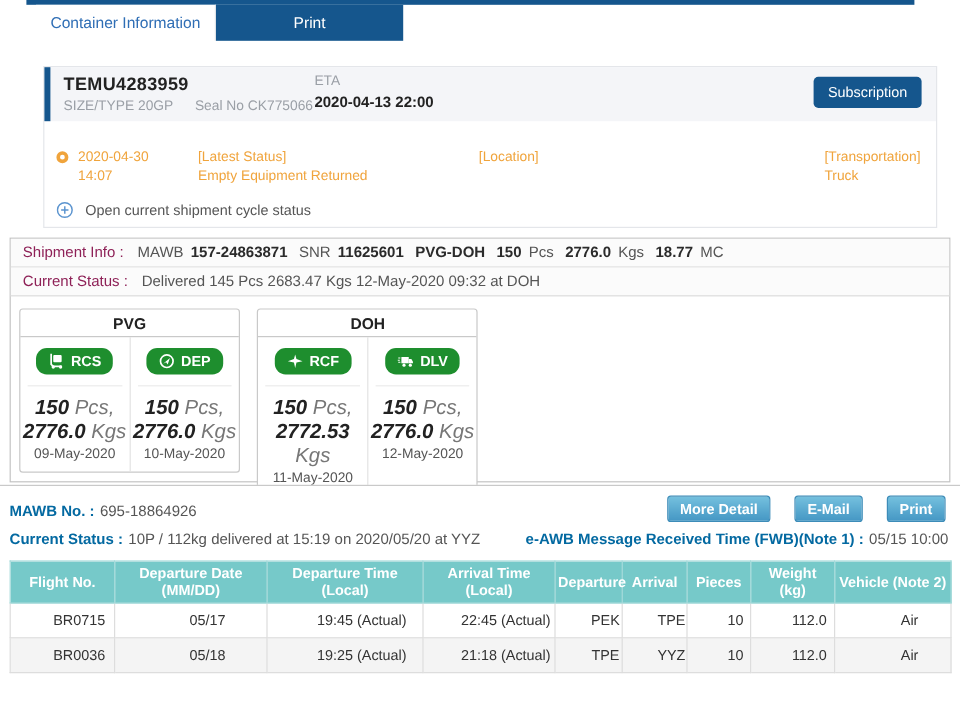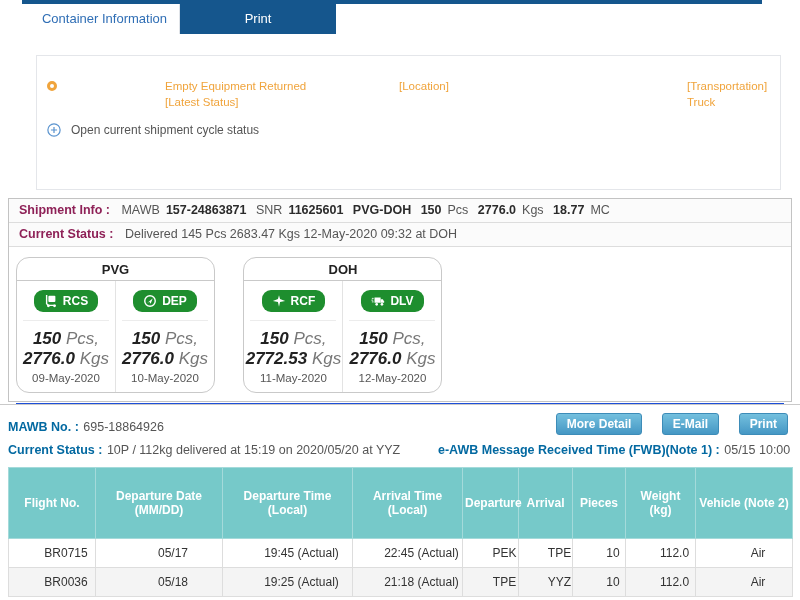--- a/index.html
+++ b/index.html
@@ -41,27 +41,27 @@
   .tl-transport { left:650px; width:92px; }
   .open-row { position:relative; margin-top:8px; height:18px; cursor:pointer; }
   .plus-ico { position:absolute; left:10px; top:1px; width:14px; height:14px; }
   .open-txt { position:absolute; left:34px; top:1px; font-size:12px; color:#555; }
 
   
   .ship-box { position:absolute; left:8px; top:198px; width:784px; height:204px;
               border:1px solid #c3c3c3; background:#fff; }
   .ship-row { height:24px; line-height:23px; border-bottom:1px solid #ddd; background:#fbfbfb;
               padding-left:10px; font-size:12.5px; color:#555; white-space:nowrap; }
-  .maroon { color:#8e2157; font-weight:bold; margin-right:8px; }
+  .maroon { color:#8e2157; font-weight:normal; margin-right:8px; }
   .tok { margin-right:6px; }
   .tok.b { font-weight:bold; color:#2b2b2b; }
 
   .mile-area { padding:10px 0 0 7px; }
-  .mbox { display:inline-block; vertical-align:top; width:199px; border:1px solid #c9c9c9;
-          border-radius:13px; background:#fff; margin-right:24px; }
+  .mbox { display:inline-block; vertical-align:top; width:184px; border:1px solid #c9c9c9;
+          border-radius:3px; background:#fff; margin-right:10px; }
   .mbox-title { height:23px; line-height:23px; text-align:center; font-weight:bold;
                 font-size:13px; color:#222; border-bottom:1px solid #c9c9c9; }
   .mbox-body { display:flex; }
   .mcell { flex:1; text-align:center; padding:9px 0 8px; }
   .mcell + .mcell { border-left:1px solid #e3e3e3; }
   .badge-row { border-bottom:1px solid #ececec; padding-bottom:8px; margin:0 6px; }
   .badge { display:inline-flex; align-items:center; gap:5px; background:#1e8e2e; color:#fff;
            border-radius:9px; padding:4px 10px; font-weight:bold; font-size:12px; }
   .badge svg { display:block; }
   .mline { margin-top:8px; font-size:17px; color:#777;font-style:italic; }
@@ -82,43 +82,61 @@
          font-weight:bold; font-size:12px; border-radius:3px; padding:3px 10px; margin-left:15px;
          cursor:pointer; font-family:"Liberation Sans", sans-serif; }
   .awb-row2 { display:flex; height:22px; align-items:center; }
   .awb-row2 .lcol { width:430px; }
   .awb-row3 { display:flex; height:24px; align-items:center; }
   .awb-row3 .lcol { width:430px; }
 
   table.flights { margin-top:6px; width:784px; border-collapse:collapse; table-layout:fixed;
                   border:1px solid #76c9c9; }
   .flights th { background:#76c9c9; color:#fff; font-weight:bold; font-size:12px;
-                border:1px solid #a4dada; padding:21px 2px; text-align:center; line-height:14px; height:34px; }
+                border:1px solid #a4dada; padding:3px 2px; text-align:center; line-height:14px; height:34px; }
   .flights td { border:1px solid #ddd; font-size:12px; color:#333; text-align:center; height:29px; background:#fff;padding-left:28px; }
   .flights tr.alt td { background:#f4f4f4; }
 </style>
 </head>
 <body>
 
 <div class="page">
 
   <div class="top-line"></div>
 
   <div class="tabs">
     <div class="tab active">Container Information</div>
     <div class="tab inactive">Print</div>
   </div>
 
   <div class="card">
+    <div class="card-header">
+      <div class="accent"></div>
+      <div class="col-id">
+        <div class="cid">TEMU4283959</div>
+        <div class="cmeta">
+          <span>SIZE/TYPE 20GP</span><span>Seal No CK775066</span>
+        </div>
+      </div>
+      <div class="col-eta">
+        <div class="eta-label">ETA</div>
+        <div class="eta-value">2020-04-13 22:00</div>
+      </div>
+      <button class="subscription">Subscription</button>
+    </div>
     <div class="card-body">
       <div class="tl-row">
         <span class="dot"></span>
+        <div class="tl-col tl-date">
+          <div>2020-04-30</div>
+          <div>14:07</div>
+        </div>
         <div class="tl-col tl-status">
+          <div>[Latest Status]</div>
           <div>Empty Equipment Returned</div>
-          <div>[Latest Status]</div>
         </div>
         <div class="tl-col tl-location">
           <div>[Location]</div>
         </div>
         <div class="tl-col tl-transport">
           <div>[Transportation]</div>
           <div>Truck</div>
         </div>
       </div>
       <div class="open-row">

